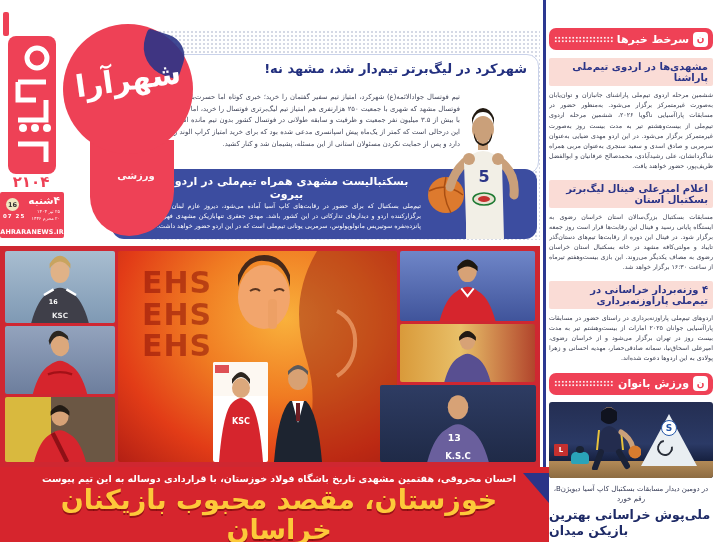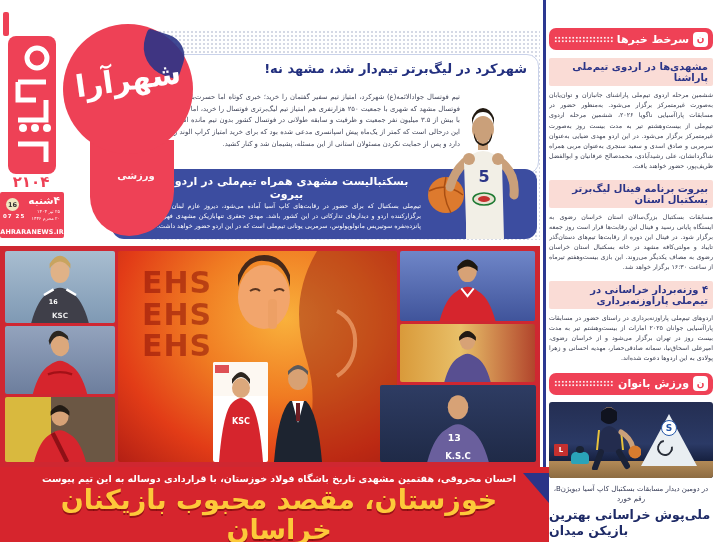--- a/index.html
+++ b/index.html
@@ -268,21 +268,21 @@
 
     <div class="badge">
       <span class="icon">ن</span>
       <span class="txt">سرخط خبرها</span>
       <span class="dotline"></span>
     </div>
 
     <div class="item-title">مشهدی‌ها در اردوی تیم‌ملی پاراشنا</div>
     <div class="item-body">ششمین مرحله اردوی تیم‌ملی پاراشنای جانبازان و توان‌یابان به‌صورت غیرمتمرکز برگزار می‌شود. به‌منظور حضور در مسابقات پاراآسیایی ناگویا ۲۰۲۶، ششمین مرحله اردوی تیم‌ملی از بیست‌وهشتم تیر به مدت بیست روز به‌صورت غیرمتمرکز برگزار می‌شود. در این اردو مهدی ضیایی به‌عنوان سرمربی و صادق اسدی و سعید سنجری به‌عنوان مربی همراه شاگردانشان، علی رشیدآبادی، محمدصالح عرفانیان و ابوالفضل ظریف‌پور، حضور خواهند یافت.</div>
 
-    <div class="item-title">بیروت برنامه فینال لیگ‌برتر بسکتبال استان</div>
+    <div class="item-title">اعلام امیرعلی فینال لیگ‌برتر بسکتبال استان</div>
     <div class="item-body">مسابقات بسکتبال بزرگ‌سالان استان خراسان رضوی به ایستگاه پایانی رسید و فینال این رقابت‌ها قرار است روز جمعه برگزار شود. در فینال این دوره از رقابت‌ها تیم‌های دستان‌گذر تایباد و مولتی‌کافه مشهد در خانه بسکتبال استان خراسان رضوی به مصاف یکدیگر می‌روند. این بازی بیست‌وهفتم تیرماه از ساعت ۱۶:۳۰ برگزار خواهد شد.</div>
 
     <div class="item-title">۴ وزنه‌بردار خراسانی در تیم‌ملی پاراوزنه‌برداری</div>
     <div class="item-body">اردوهای تیم‌ملی پاراوزنه‌برداری در راستای حضور در مسابقات پاراآسیایی جوانان ۲۰۲۵ امارات از بیست‌وهشتم تیر به مدت بیست روز در تهران برگزار می‌شود و از خراسان رضوی، امیرعلی اسحاق‌نیا، سمانه صادقی‌حصار، مهدیه احسانی و زهرا پولادی به این اردوها دعوت شده‌اند.</div>
 
     <div class="badge" style="margin-top:9px;">
       <span class="icon">ن</span>
       <span class="txt">ورزش بانوان</span>
       <span class="dotline"></span>
     </div>

